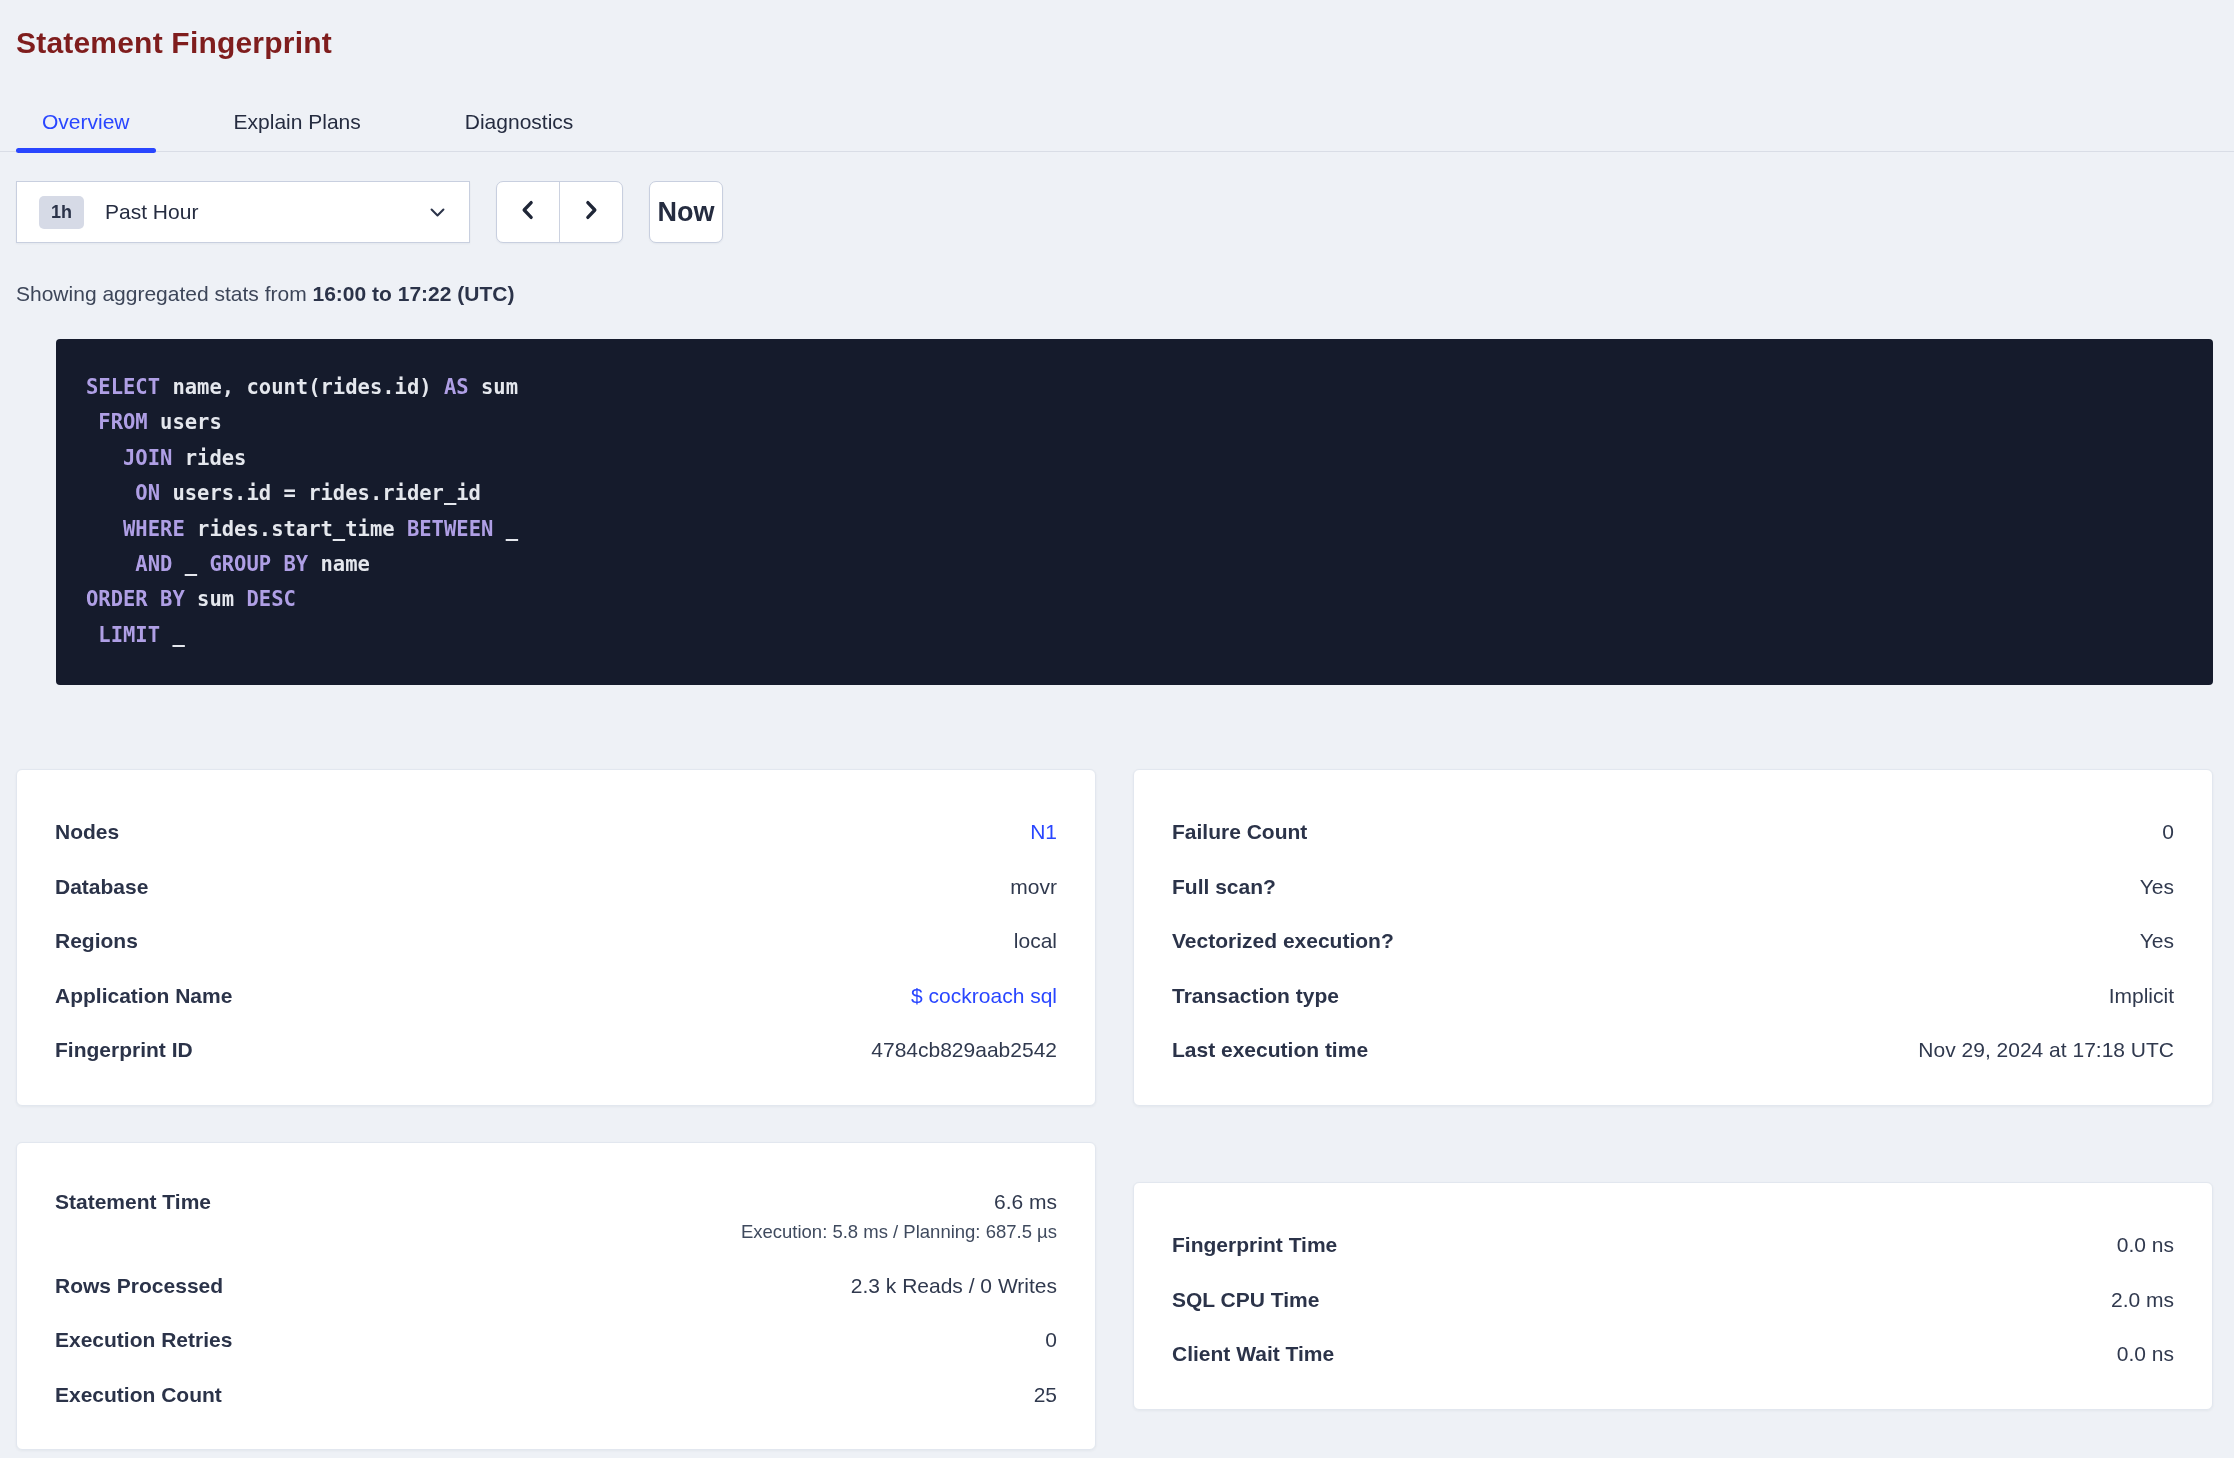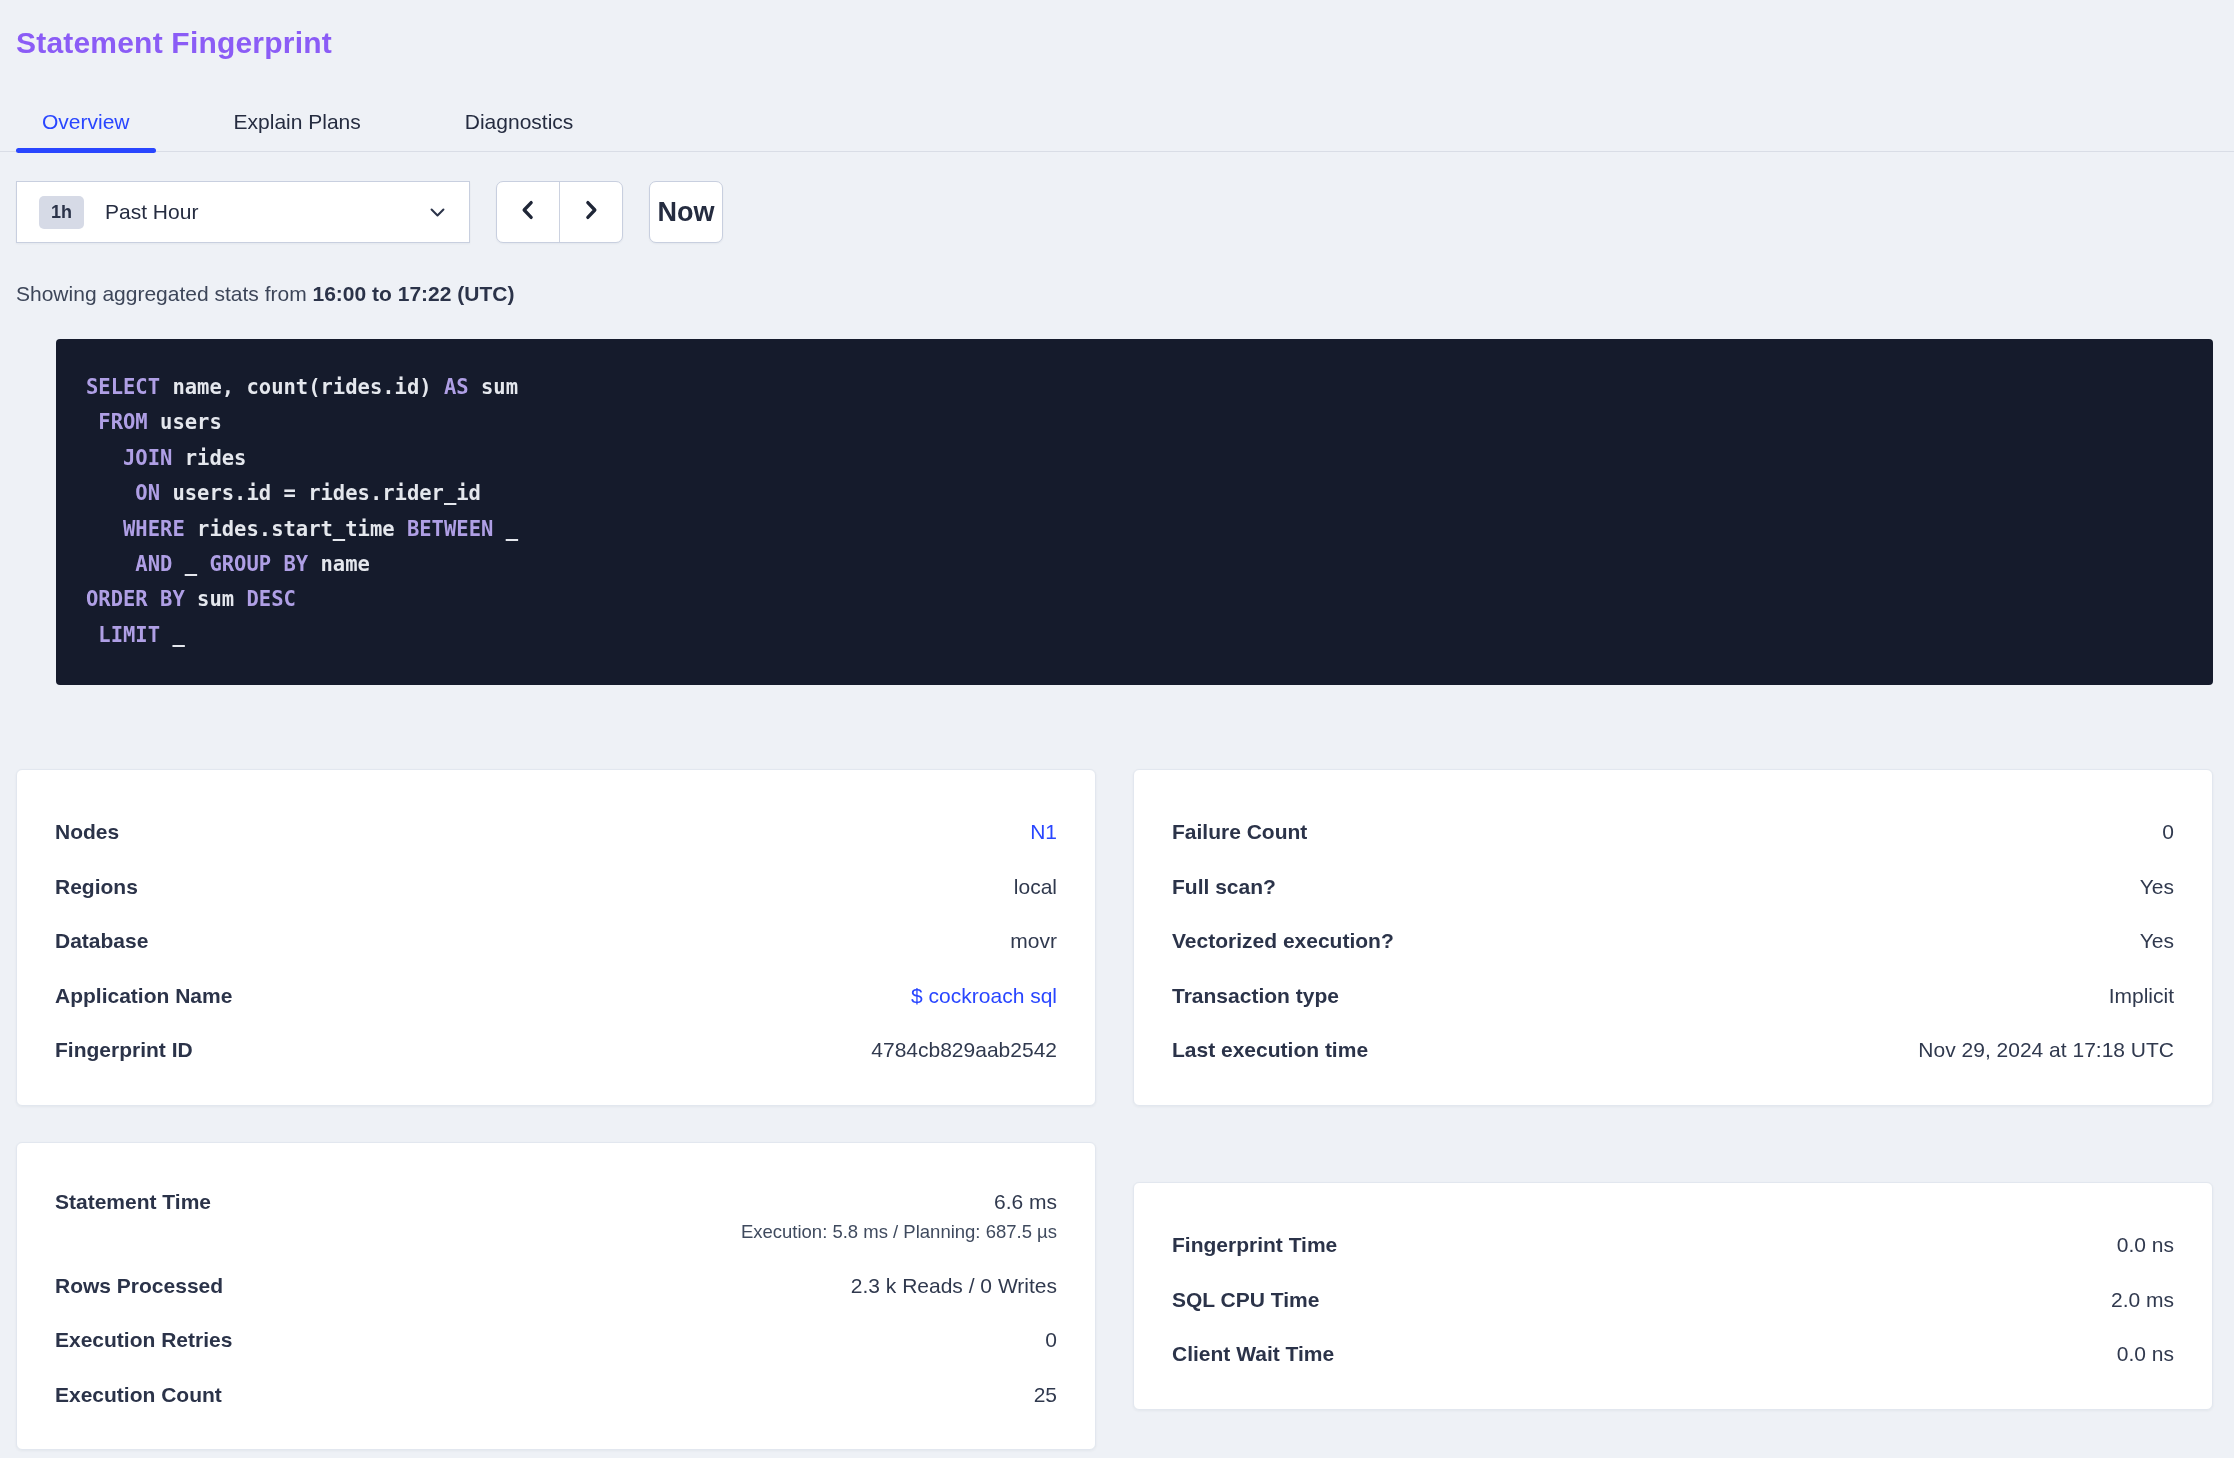--- a/index.html
+++ b/index.html
@@ -9,21 +9,21 @@
     background: #eef1f6;
     font-family: "Liberation Sans", sans-serif;
     color: #2b3349;
     overflow: hidden;
   }
   .page { padding: 24px 21px 0 16px; }
 
   .title {
     margin: 0;
     font-size: 30px; line-height: 38px;
-    font-weight: 700; color: #8b5cf6;
+    font-weight: 700; color: #7f1d1d;
     letter-spacing: .2px;
   }
 
   
   .tabs {
     display: flex;
     margin: 36px -21px 0 -16px;
     padding: 0 21px 0 16px;
     border-bottom: 1px solid #d9dde6;
   }
@@ -148,26 +148,26 @@
   <div class="sql"><div><span class="k">SELECT</span><span> name, count(rides.id) </span><span class="k">AS</span><span> sum</span></div><div><span class="k"> FROM</span><span> users</span></div><div><span class="k">   JOIN</span><span> rides</span></div><div><span class="k">    ON</span><span> users.id = rides.rider_id</span></div><div><span class="k">   WHERE</span><span> rides.start_time </span><span class="k">BETWEEN</span><span> _</span></div><div><span class="k">    AND</span><span> _ </span><span class="k">GROUP BY</span><span> name</span></div><div><span class="k">ORDER BY</span><span> sum </span><span class="k">DESC</span></div><div><span class="k"> LIMIT</span><span> _</span></div></div>
 
   <div class="cards">
 
     <div class="card">
       <div class="crow">
         <span class="lbl">Nodes</span>
         <a class="val link">N1</a>
       </div>
       <div class="crow">
+        <span class="lbl">Database</span>
+        <span class="val">movr</span>
+      </div>
+      <div class="crow">
         <span class="lbl">Regions</span>
         <span class="val">local</span>
-      </div>
-      <div class="crow">
-        <span class="lbl">Database</span>
-        <span class="val">movr</span>
       </div>
       <div class="crow">
         <span class="lbl">Application Name</span>
         <a class="val link">$ cockroach sql</a>
       </div>
       <div class="crow">
         <span class="lbl">Fingerprint ID</span>
         <span class="val">4784cb829aab2542</span>
       </div>
     </div>

